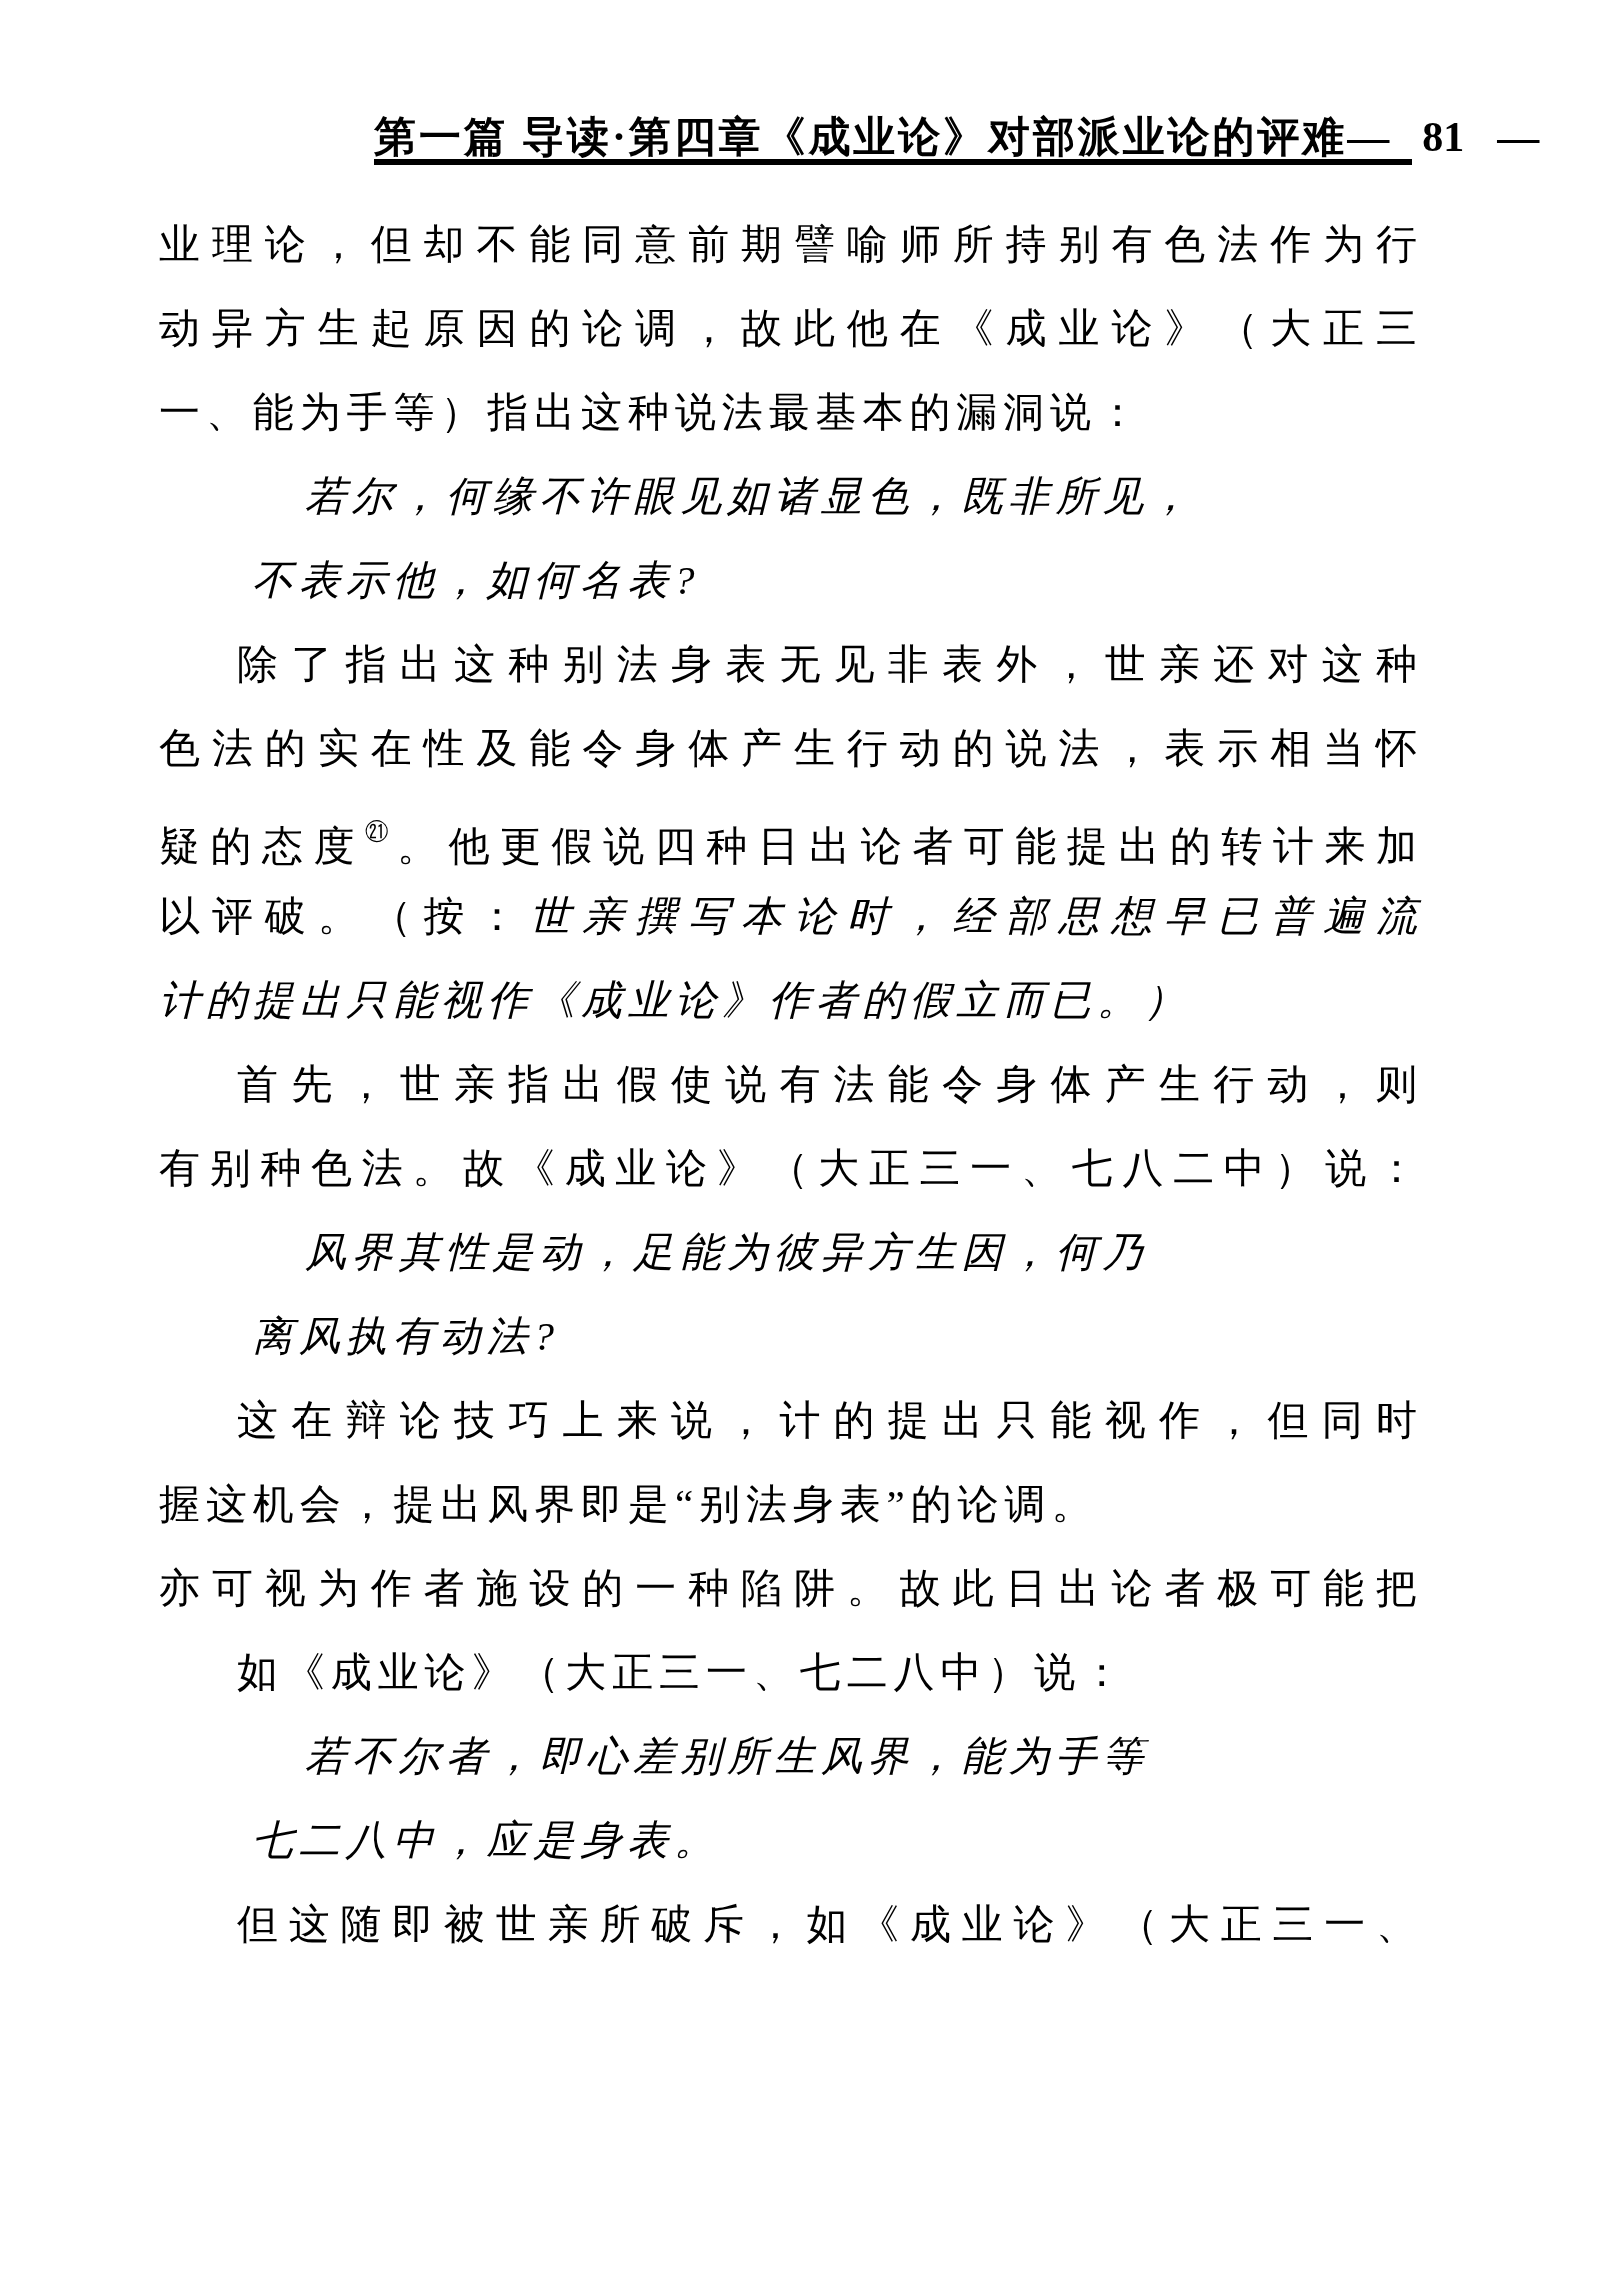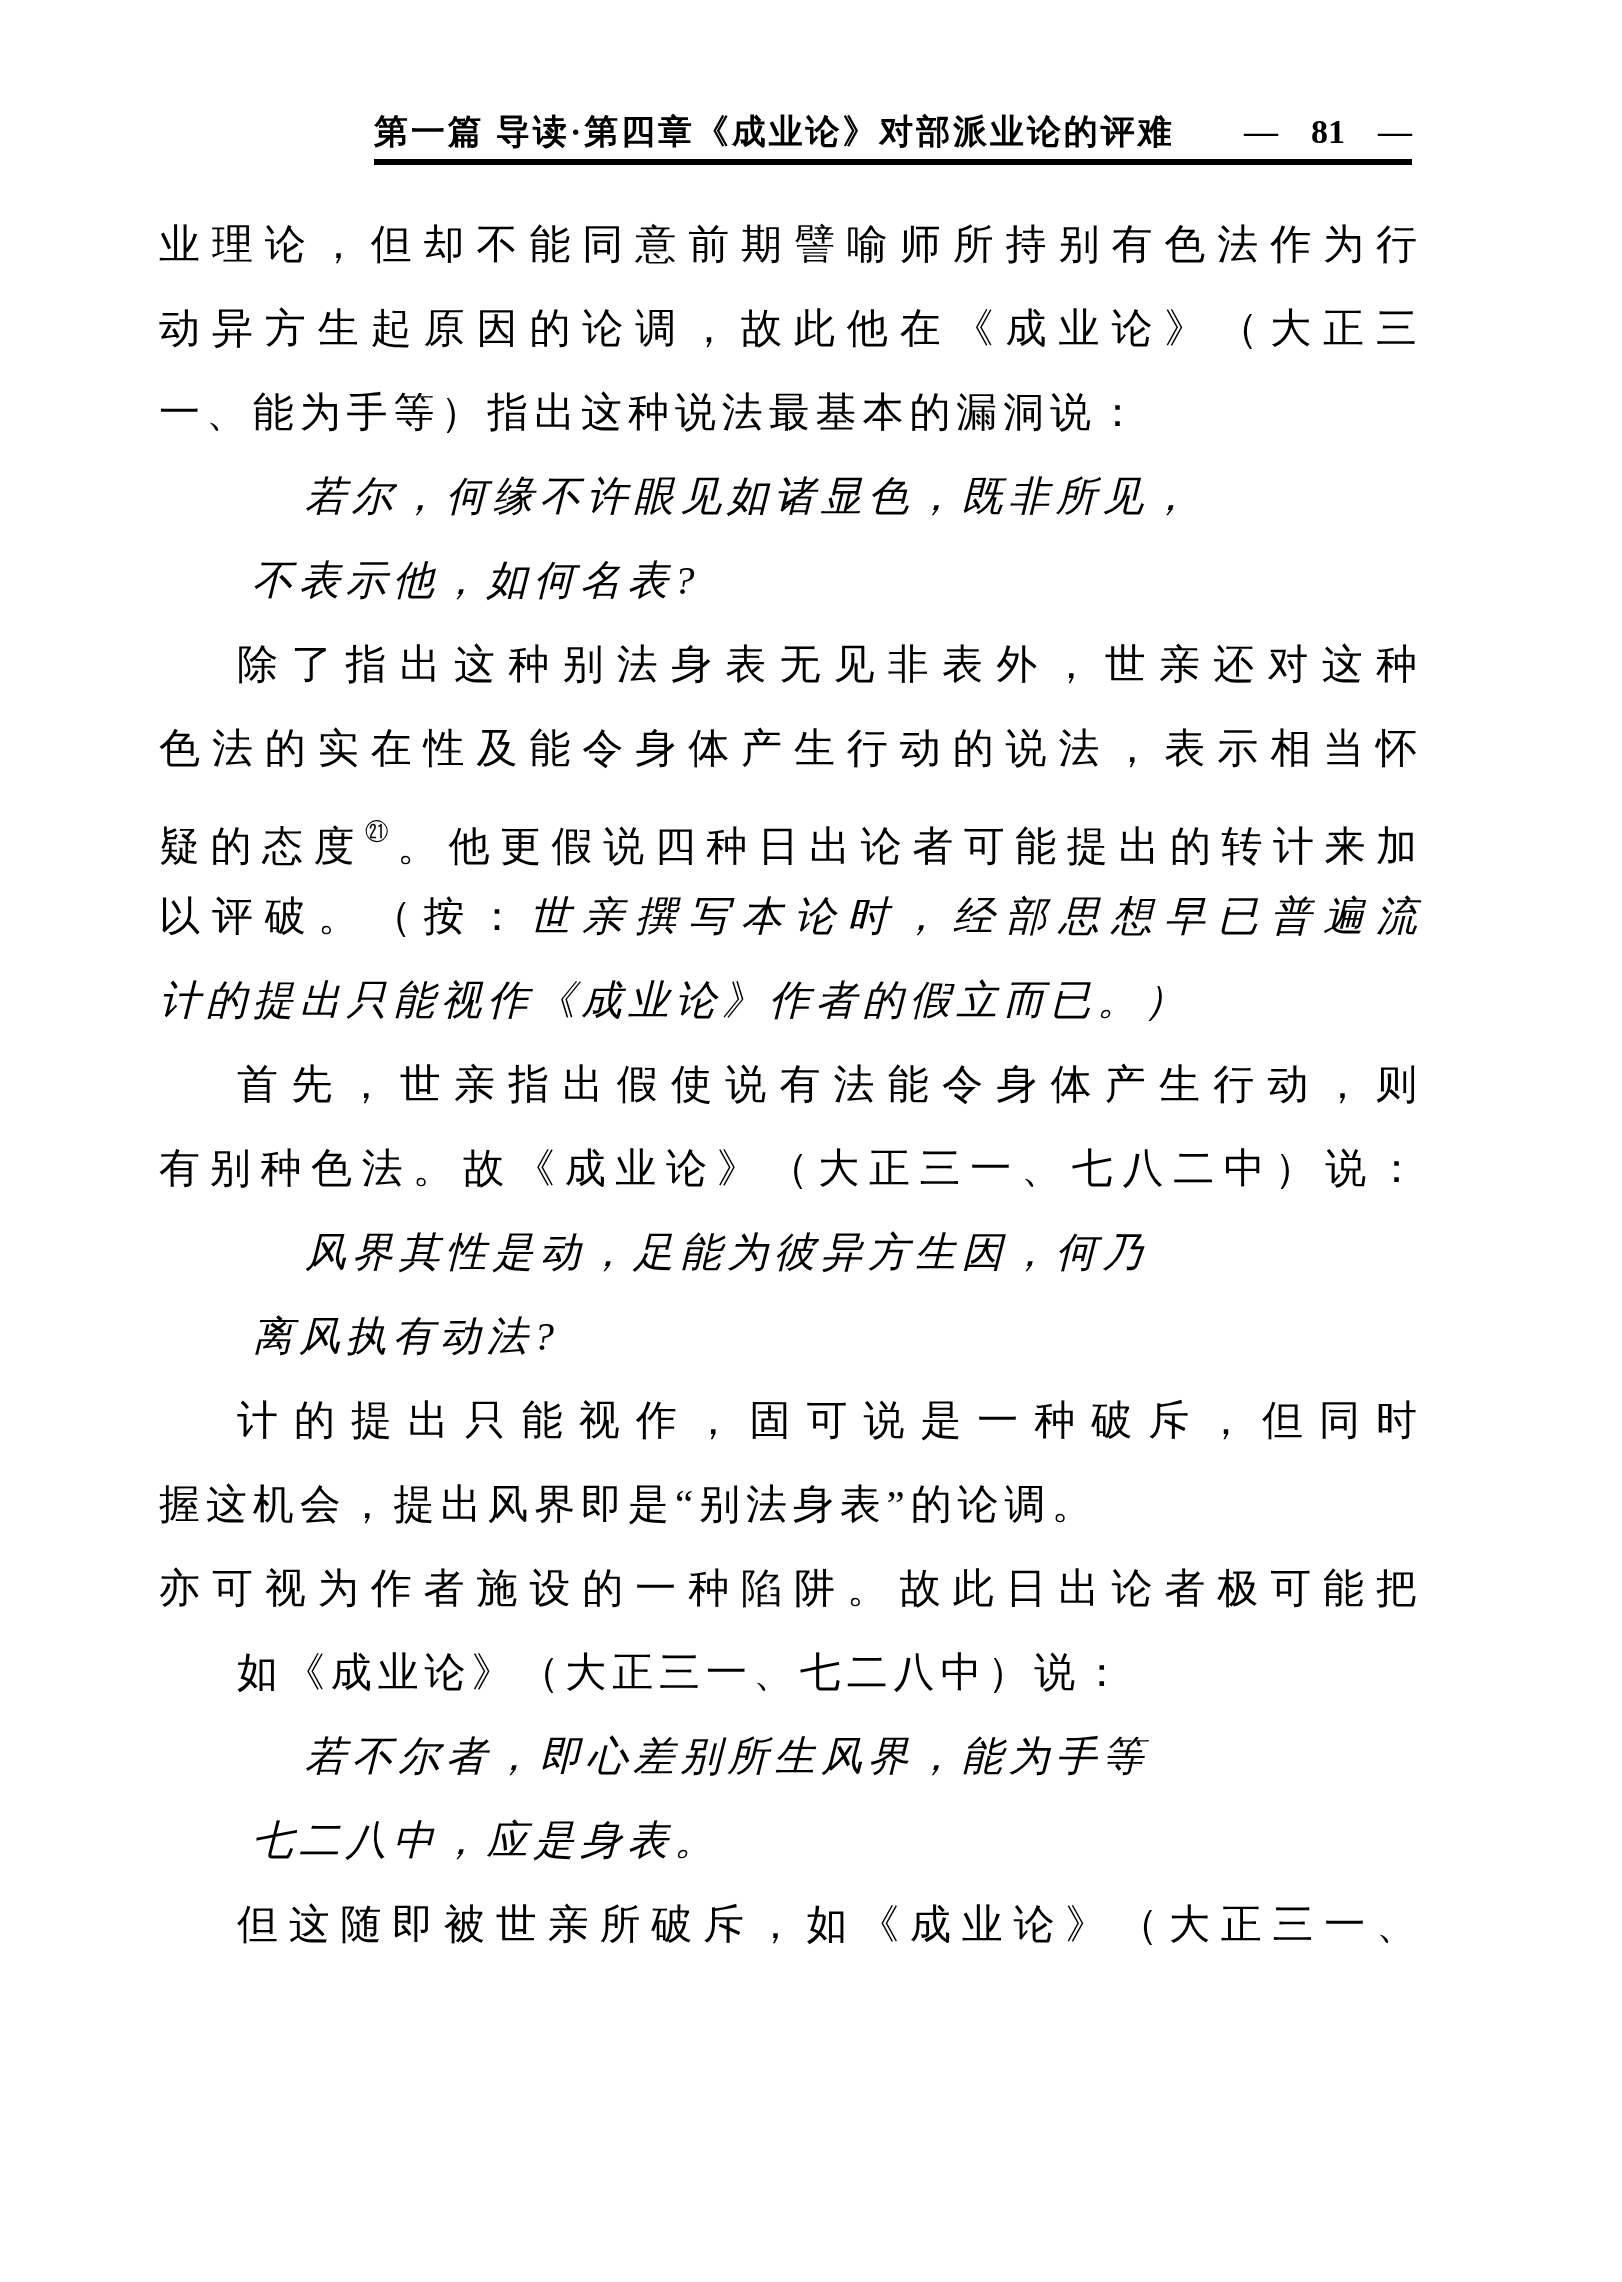--- a/index.html
+++ b/index.html
@@ -9,21 +9,21 @@
     background:#ffffff;
     color:#000;
     font-family:"Liberation Serif","DejaVu Serif",serif;
     overflow:hidden;
   }
   
   .page-header {
     position:absolute;
     left:374px; top:109px; width:1038px;
     display:flex; align-items:baseline;
-    font-weight:bold; font-size:34px;
+    font-weight:bold; font-size:42px;
     white-space:nowrap;
   }
   .header-title { letter-spacing:2.9px; }
   .header-page {
     margin-left:auto;
     display:flex; align-items:baseline; gap:33px;
     letter-spacing:0;
   }
   .header-rule {
     position:absolute;
@@ -85,21 +85,21 @@
       <div class="line indent-quote"><span class="seg-quote">不表示他，如何名表?</span></div>
       <div class="line indent-para full"><span class="seg-body">除了指出这种别法身表无见非表外，世亲还对这种</span></div>
       <div class="line indent-none full"><span class="seg-body">色法的实在性及能令身体产生行动的说法，表示相当怀</span></div>
       <div class="line indent-none full"><span class="seg-body">疑的态度</span><span class="seg-sup">㉑</span><span class="seg-body">。他更假说四种日出论者可能提出的转计来加</span></div>
       <div class="line indent-none full"><span class="seg-body">以评破。（按：</span><span class="seg-quote">世亲撰写本论时，经部思想早已普遍流</span></div>
       <div class="line indent-none"><span class="seg-quote">计的提出只能视作《成业论》作者的假立而已。）</span></div>
       <div class="line indent-para full"><span class="seg-body">首先，世亲指出假使说有法能令身体产生行动，则</span></div>
       <div class="line indent-none full"><span class="seg-body">有别种色法。故《成业论》（大正三一、七八二中）说：</span></div>
       <div class="line indent-quote-first"><span class="seg-quote">风界其性是动，足能为彼异方生因，何乃</span></div>
       <div class="line indent-quote"><span class="seg-quote">离风执有动法?</span></div>
-      <div class="line indent-para full"><span class="seg-body">计的提出只能视作，固可说是一种破斥，但同时</span></div>
+      <div class="line indent-para full"><span class="seg-body">这在辩论技巧上来说，计的提出只能视作，但同时</span></div>
       <div class="line indent-none"><span class="seg-body">握这机会，提出风界即是“别法身表”的论调。</span></div>
       <div class="line indent-none full"><span class="seg-body">亦可视为作者施设的一种陷阱。故此日出论者极可能把</span></div>
       <div class="line indent-para"><span class="seg-body">如《成业论》（大正三一、七二八中）说：</span></div>
       <div class="line indent-quote-first"><span class="seg-quote">若不尔者，即心差别所生风界，能为手等</span></div>
       <div class="line indent-quote"><span class="seg-quote">七二八中，应是身表。</span></div>
       <div class="line indent-para full"><span class="seg-body">但这随即被世亲所破斥，如《成业论》（大正三一、</span></div>
     </main>
 
 </div>
 

